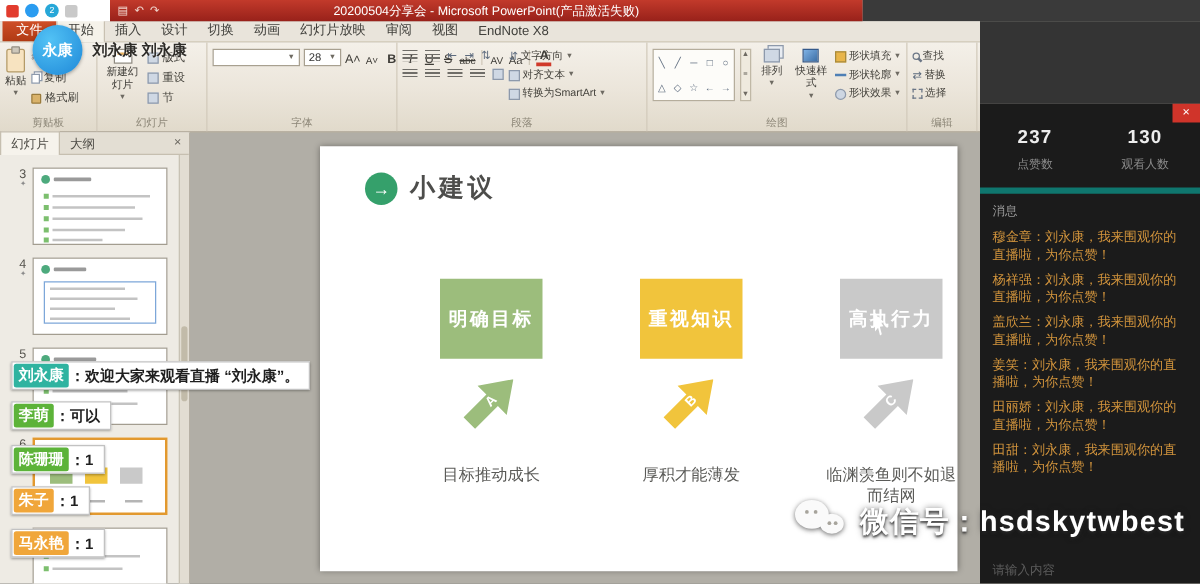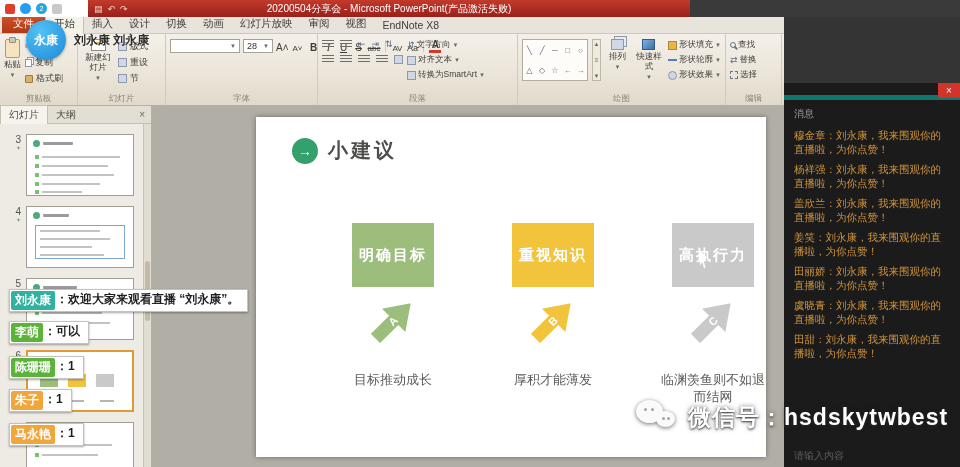--- a/index.html
+++ b/index.html
@@ -115,21 +115,21 @@
   .box{width:82px;height:64px;margin:0 auto;display:flex;align-items:center;justify-content:center;color:#fff;font-size:15px;font-weight:bold;letter-spacing:2px;white-space:nowrap}
   .bg-0{background:#9cbd7c}.bg-1{background:#f1c43c}.bg-2{background:#c9c9c9}
   .arrow{width:50px;height:50px;margin:9px auto 0;transform:rotate(-45deg);clip-path:polygon(0 37%,52% 37%,52% 17%,100% 50%,52% 83%,52% 63%,0 63%);display:flex;align-items:center;justify-content:center}
   .arrow span{color:#fff;font-size:11px;font-weight:bold}
   .caption{margin:25px auto 0;width:112px;font-size:13px;color:#5b5b58;line-height:17px}
 
   
   .cursor{position:absolute;left:700px;top:250px;width:13px;height:19px;background:#fff;clip-path:polygon(0% 0%,0% 80%,19% 64%,31% 97%,42% 92%,30% 60%,52% 58%);filter:drop-shadow(0 0 1px #000);z-index:9}
 
   
-  .bubble{position:absolute;left:9px;display:flex;align-items:flex-start;background:#fff;border:1px solid #c2c2c2;box-shadow:0 1px 2px rgba(0,0,0,.35);padding:1px 8px 1px 1px;font-size:12px;font-weight:bold;white-space:nowrap;z-index:10}
+  .bubble{position:absolute;left:9px;display:flex;align-items:flex-end;background:#fff;border:1px solid #c2c2c2;box-shadow:0 1px 2px rgba(0,0,0,.35);padding:1px 8px 1px 1px;font-size:12px;font-weight:bold;white-space:nowrap;z-index:10}
   .chip{color:#fff;padding:1px 4px;border-radius:2px;margin-right:1px}
   .chip-teal{background:#2fb3a0}.chip-green{background:#5cb339}.chip-orange{background:#f0a63a}
   .bubble .msg{color:#1f1f1f}
   .b-0{top:289px}.b-1{top:321px}.b-2{top:356px}.b-3{top:389px}.b-4{top:423px}
 
   
   .live-panel{position:absolute;left:784px;top:83px;width:176px;height:384px;background:#1b1b1b;z-index:8}
   .panel-close{position:absolute;top:0;right:0;width:22px;height:15px;background:#d0342a;color:#fff;font-size:10px;display:flex;align-items:center;justify-content:center;cursor:default}
   .stats{display:flex;padding-top:18px;text-align:center}
   .stat{flex:1}
@@ -557,28 +557,37 @@
     <span class="chip chip-orange">朱子</span>
     <span class="msg">：1</span>
   </div>
   <div class="bubble b-4">
     <span class="chip chip-orange">马永艳</span>
     <span class="msg">：1</span>
   </div>
 
   <div class="live-panel">
     <div class="panel-close">×</div>
+    <div class="stats">
+      <div class="stat">
+        <div class="num">237</div>
+        <div class="lbl">点赞数</div>
+      </div>
+      <div class="stat">
+        <div class="num">130</div>
+        <div class="lbl">观看人数</div>
+      </div>
+    </div>
     <div class="msg-head">消息</div>
     <div class="msgs">
       <div class="live-msg">穆金章：刘永康，我来围观你的直播啦，为你点赞！</div>
       <div class="live-msg">杨祥强：刘永康，我来围观你的直播啦，为你点赞！</div>
       <div class="live-msg">盖欣兰：刘永康，我来围观你的直播啦，为你点赞！</div>
       <div class="live-msg">姜笑：刘永康，我来围观你的直播啦，为你点赞！</div>
       <div class="live-msg">田丽娇：刘永康，我来围观你的直播啦，为你点赞！</div>
-      <div class="live-msg">虞晓青：刘永康，我来围观你的直播啦，为你点赞！</div>
       <div class="live-msg">田甜：刘永康，我来围观你的直播啦，为你点赞！</div>
     </div>
     <div class="panel-input">请输入内容</div>
   </div>
 
   <div class="watermark">
     <span class="wm-icon">
       <span class="wb1"></span>
         <span class="wb2"></span>
       <span class="eye e1"></span>

